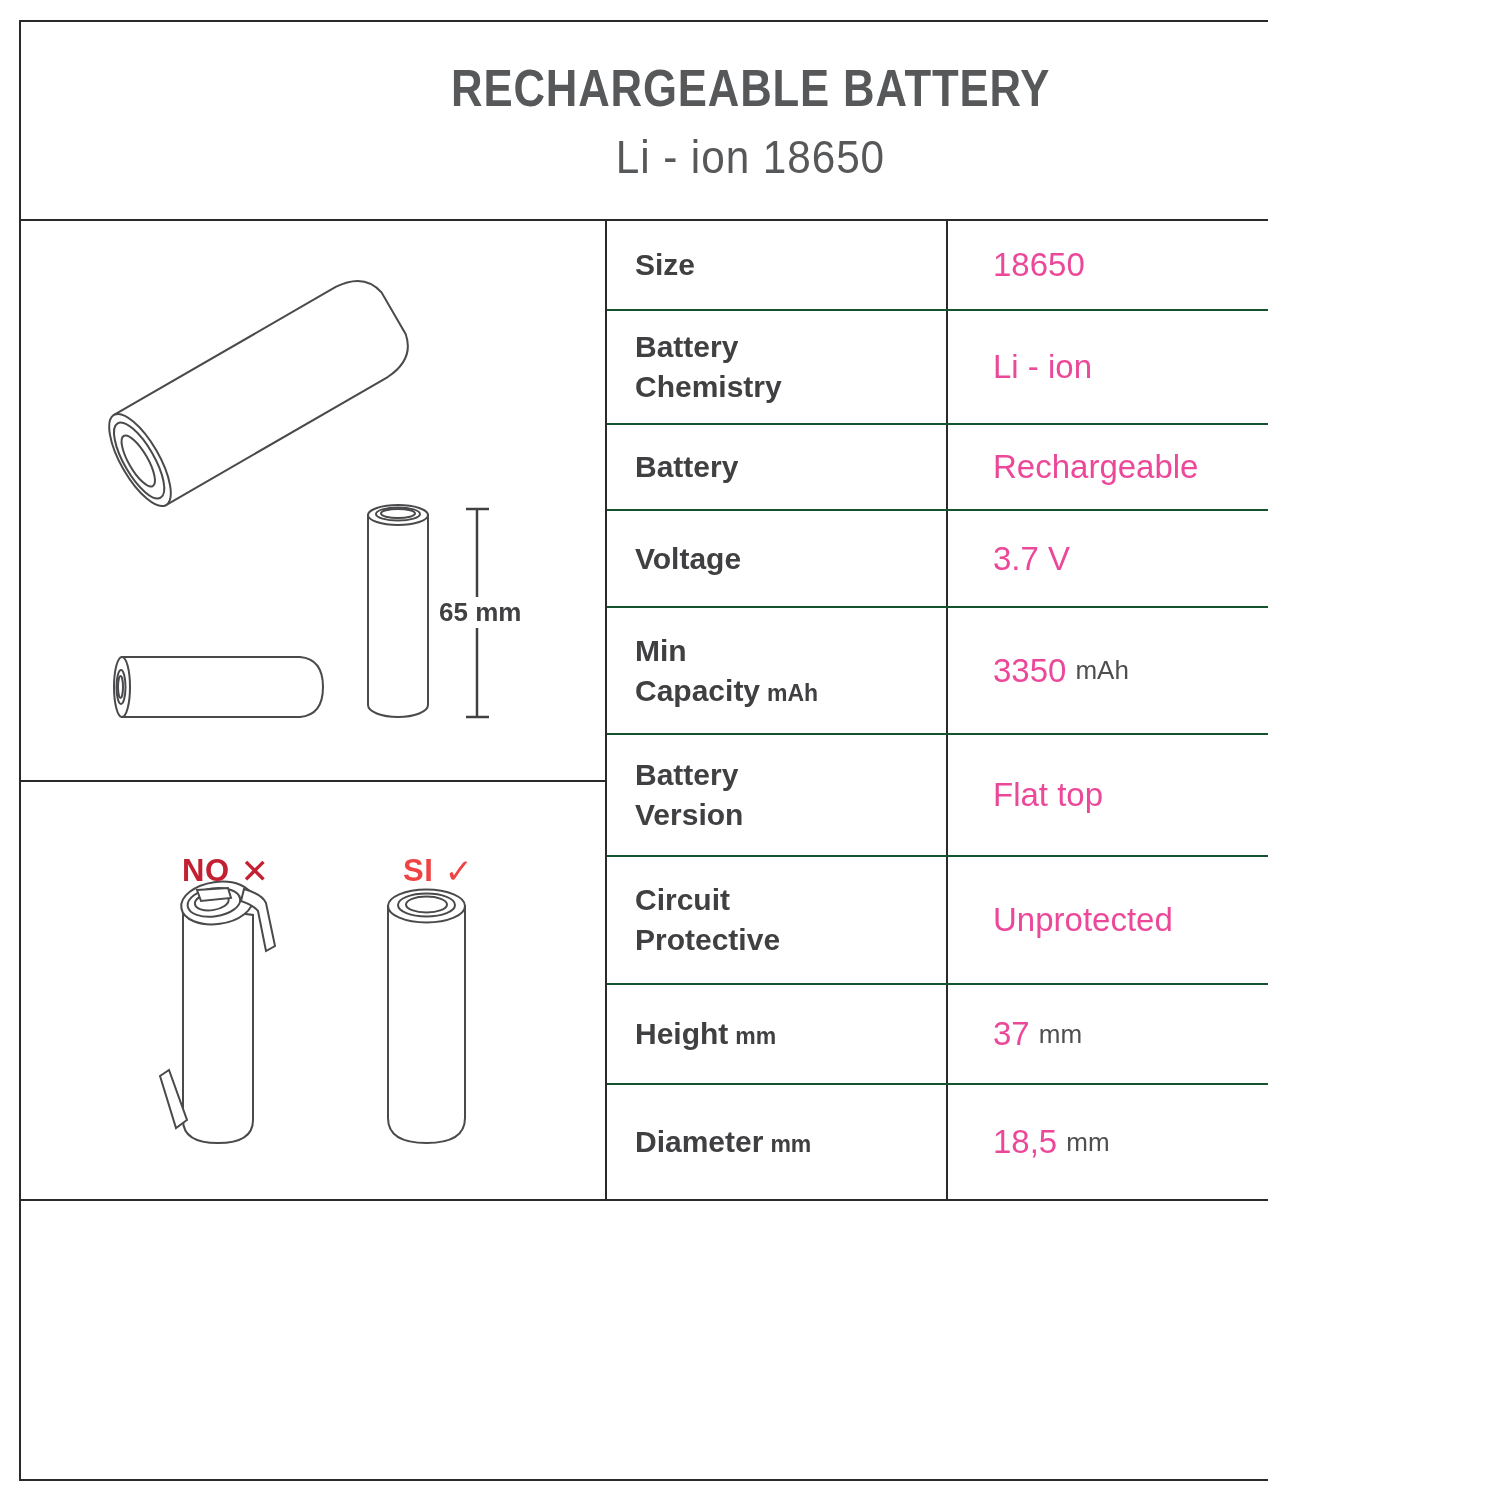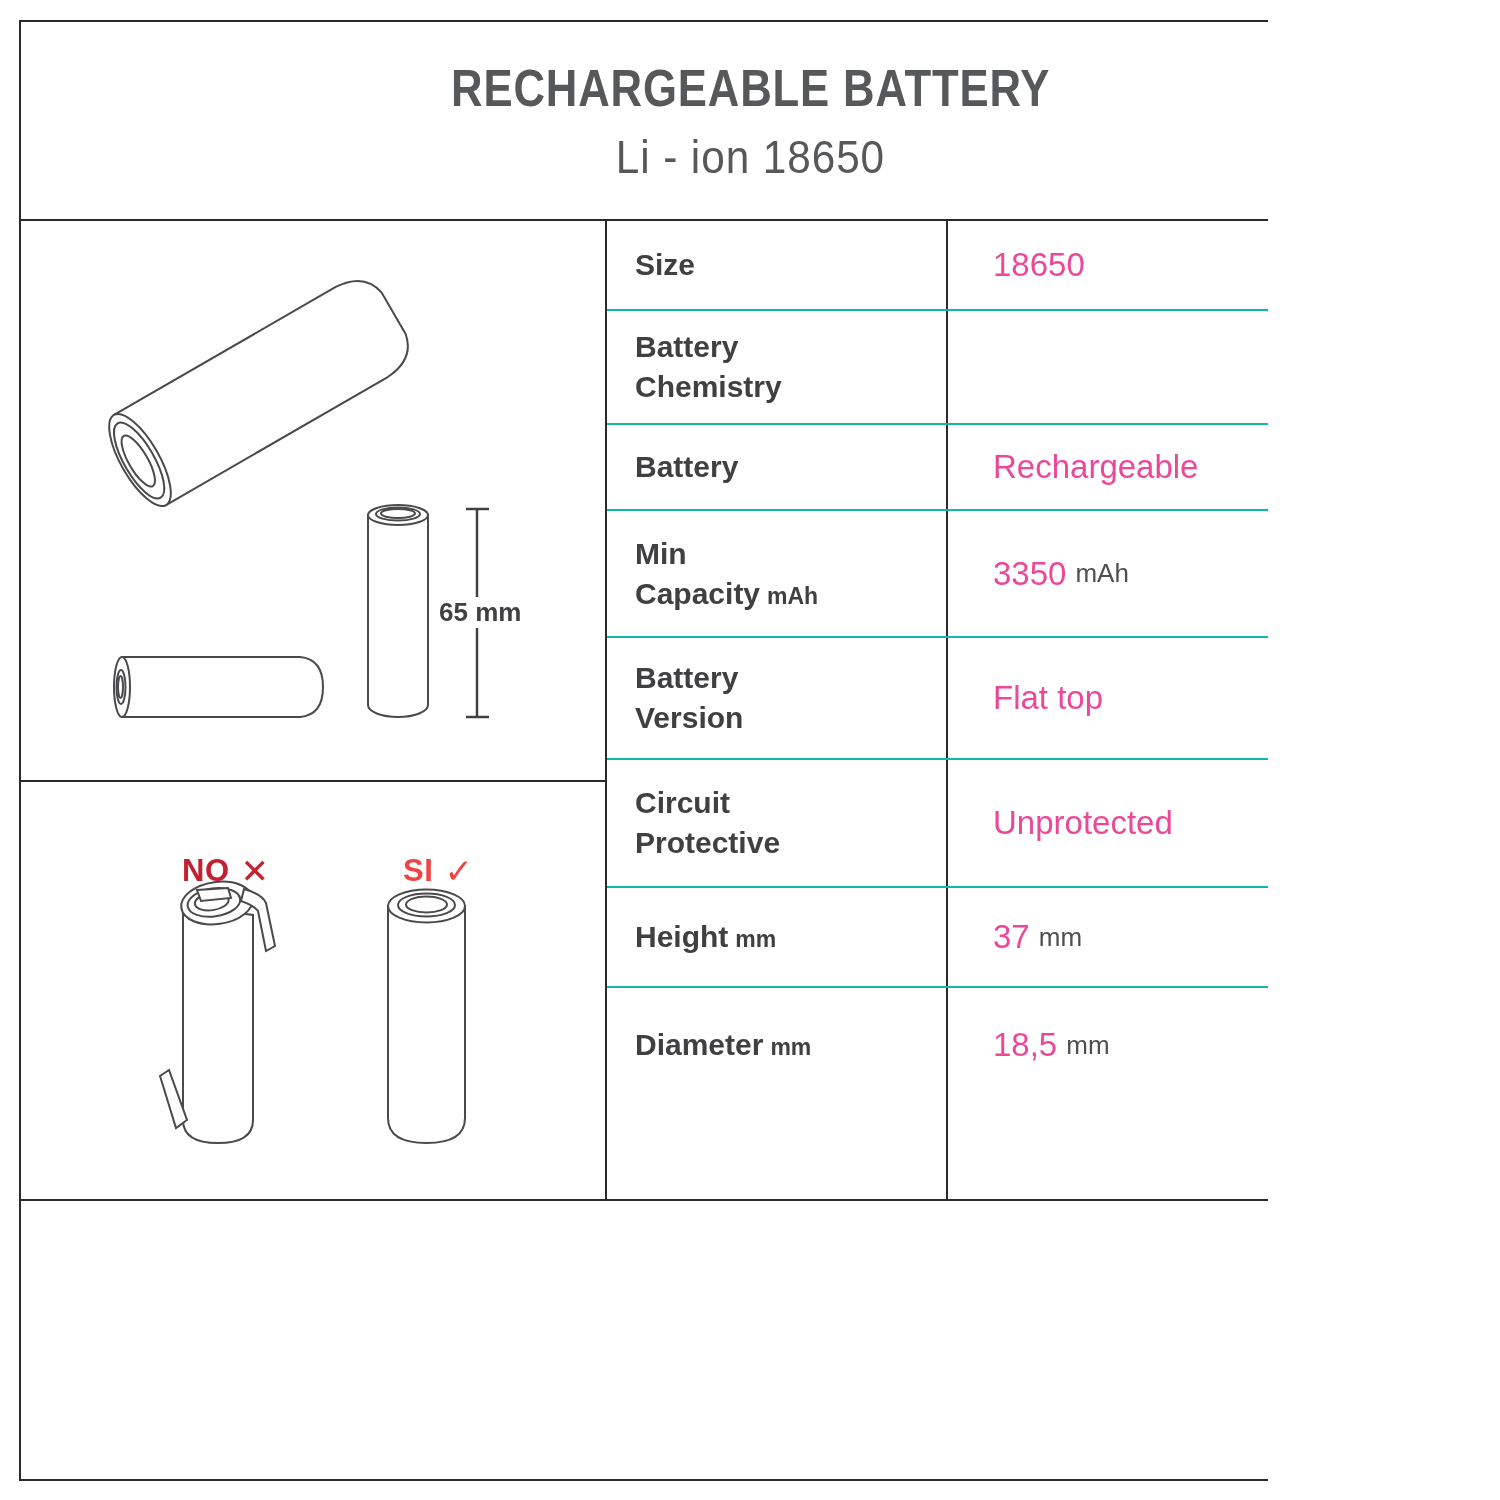--- a/index.html
+++ b/index.html
@@ -28,21 +28,21 @@
     font-size:52px;font-weight:bold;color:#57585a;letter-spacing:1px;
     transform:scaleX(.84);white-space:nowrap;
   }
   .subtitle{
     font-size:46px;font-weight:normal;color:#57585a;letter-spacing:1px;
     transform:scaleX(.92);white-space:nowrap;
   }
 
   
   .spec-table{position:absolute;left:607px;top:221px;width:875px;height:978px;}
-  .spec-row{display:flex;box-sizing:border-box;border-bottom:2px solid #14b8a6;}
+  .spec-row{display:flex;box-sizing:border-box;border-bottom:2px solid #14532d;}
   .spec-row:last-child{border-bottom:none;}
   .cell-label{
     width:339px;box-sizing:border-box;padding-left:28px;
     display:flex;align-items:center;flex-shrink:0;
   }
   .cell-label .wrap{max-width:212px;line-height:1.32;}
   .cell-value{flex:1;display:flex;align-items:center;padding-left:47px;}
   .lbl{font-size:30px;font-weight:bold;color:#404042;}
   .lbl-unit{font-size:23px;font-weight:bold;color:#404042;margin-left:7px;}
   .val{font-size:33px;font-weight:normal;color:#ec4899;}
@@ -157,31 +157,42 @@
         </div>
       <div class="cell-value">
           <span class="val">18650</span>
         </div>
     </div>
 
     <div class="spec-row" style="height:114px">
       <div class="cell-label">
           <div class="wrap"><span class="lbl">Battery Chemistry</span></div>
         </div>
+      <div class="cell-value">
+          <span class="val">Li - ion</span>
+        </div>
     </div>
 
     <div class="spec-row" style="height:86px">
       <div class="cell-label">
           <div class="wrap"><span class="lbl">Battery</span></div>
         </div>
       <div class="cell-value">
           <span class="val">Rechargeable</span>
         </div>
     </div>
 
+    <div class="spec-row" style="height:97px">
+      <div class="cell-label">
+          <div class="wrap"><span class="lbl">Voltage</span></div>
+        </div>
+      <div class="cell-value">
+          <span class="val">3.7 V</span>
+        </div>
+    </div>
 
     <div class="spec-row" style="height:127px">
       <div class="cell-label">
           <div class="wrap"><span class="lbl">Min Capacity</span><span class="lbl-unit">mAh</span></div>
         </div>
       <div class="cell-value">
           <span class="val">3350</span>
           <span class="val-unit">mAh</span>
         </div>
     </div>

